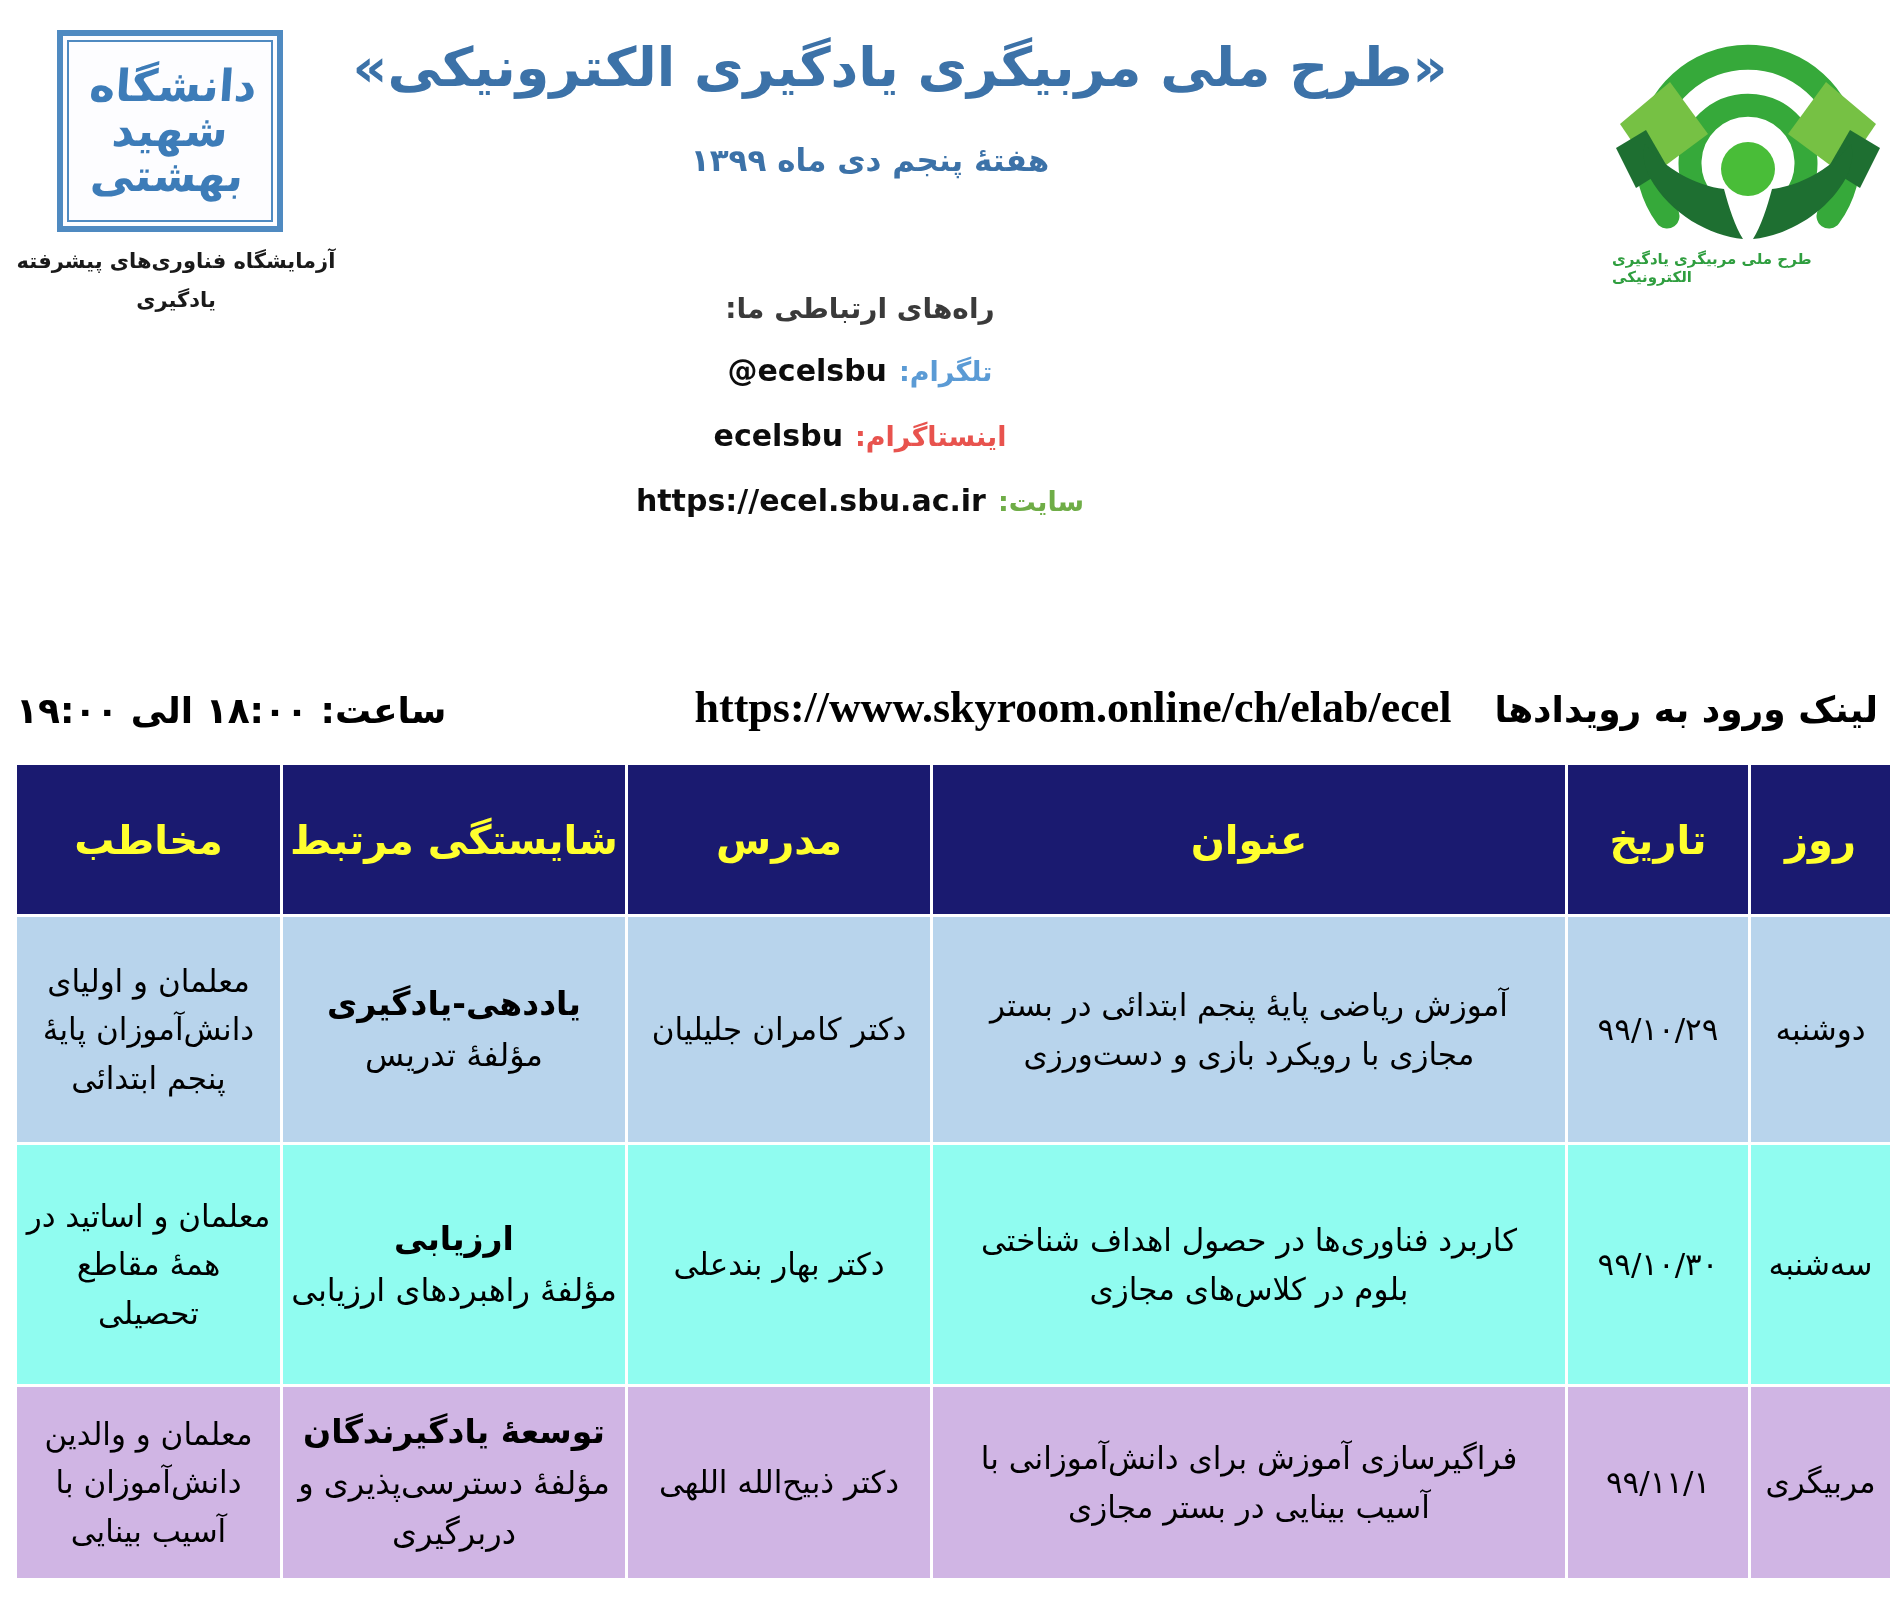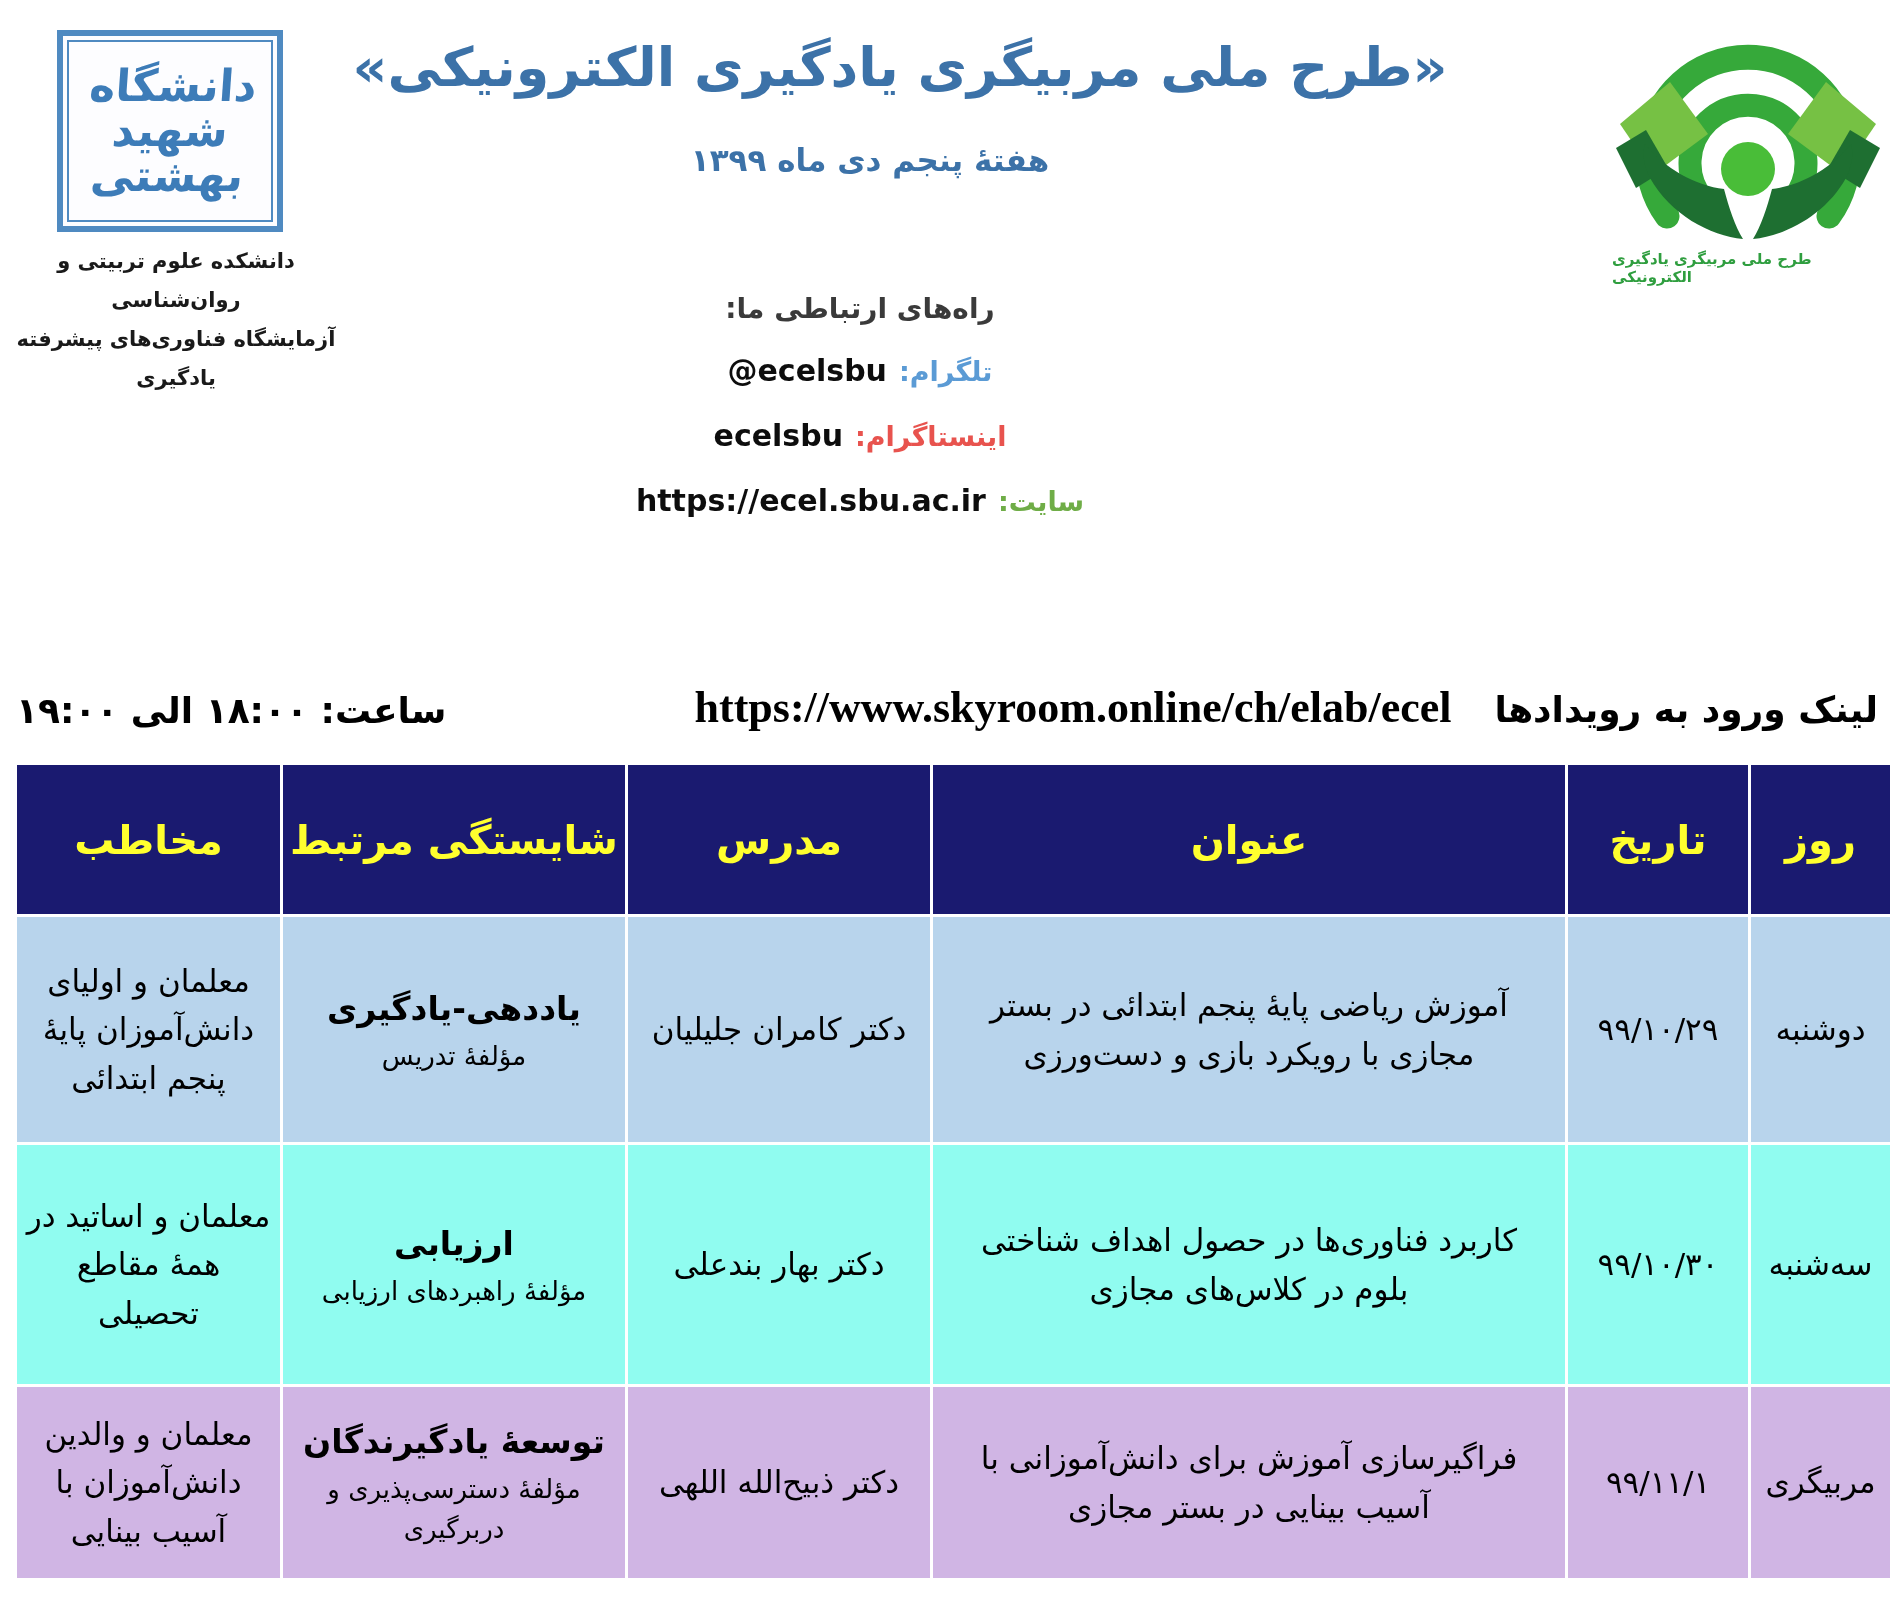--- a/index.html
+++ b/index.html
@@ -46,32 +46,31 @@
   #schedule thead tr{height:152px;background:#1a1a70;}
   #schedule th{color:#ffff2e;font-size:40px;font-weight:bold;}
   tr.r0{height:228px;background:#b8d4ec;}
   tr.r1{height:242px;background:#90fcf0;}
   tr.r2{height:194px;background:#d0b5e4;}
   #schedule td{font-size:31px;color:#000;line-height:1.55;}
   td.title-cell{padding:0 40px;font-size:32px;}
   td.aud-cell{padding:0 8px;font-size:30px;line-height:1.5;}
   td.instr-cell{font-size:32px;}
   .comp-main{font-weight:bold;font-size:33px;}
-  .comp-sub{font-size:26px;margin-top:2px;}
+  .comp-sub{font-size:32px;margin-top:2px;}
 </style>
 </head>
 <body>
 
 <div class="abs sbu-logo">
   <div class="sbu-inner">
     <div class="sbu-cal">دانشگاه شهید بهشتی</div>
   </div>
 </div>
 <div class="abs faculty">
-  <div>دانشکده علوم تربیتی و روان‌شناسی</div>
   <div>آزمایشگاه فناوری‌های پیشرفته یادگیری</div>
 </div>
 
 <div class="abs main-title">«طرح ملی مربیگری یادگیری الکترونیکی»</div>
 <div class="abs sub-title">هفتهٔ پنجم دی ماه ۱۳۹۹</div>
 
 <div class="abs contact">
   <div class="contact-heading">راه‌های ارتباطی ما:</div>
   <div class="contact-line">
     <span class="c-label lbl-telegram">تلگرام:</span>

